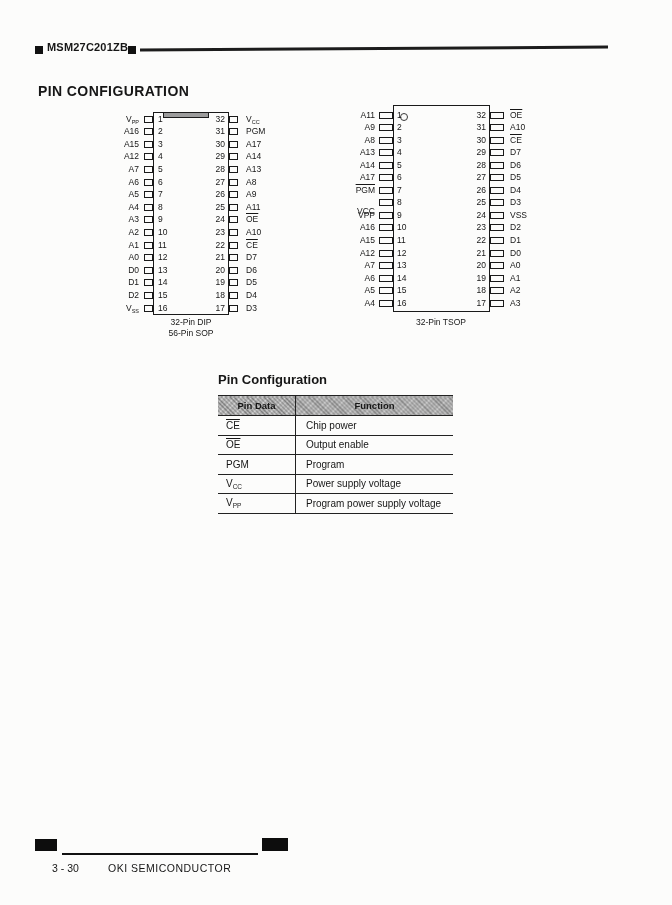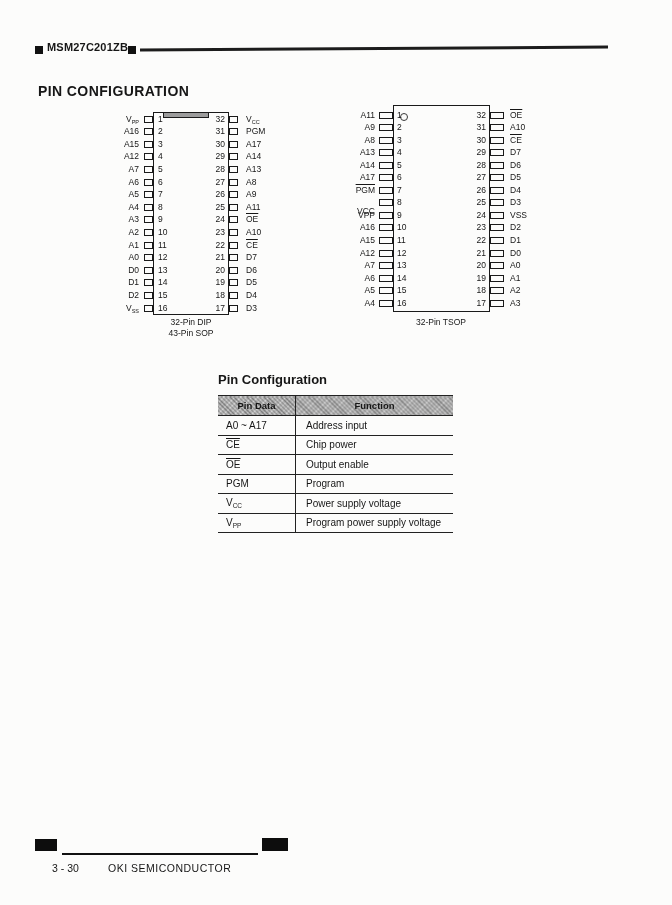--- a/index.html
+++ b/index.html
@@ -153,21 +153,21 @@
       <div class="pin-num right-align" style="left: 205px; top: 277.3px; width: 20px;">19</div>
       <div class="pin-pad" style="left: 229px; top: 279.3px; width: 9px; height: 7px;"></div>
       <div class="pin-lbl" style="left: 246px; top: 277.3px; width: 70px;">D5</div>
       <div class="pin-num right-align" style="left: 205px; top: 289.9px; width: 20px;">18</div>
       <div class="pin-pad" style="left: 229px; top: 291.9px; width: 9px; height: 7px;"></div>
       <div class="pin-lbl" style="left: 246px; top: 289.9px; width: 70px;">D4</div>
       <div class="pin-num right-align" style="left: 205px; top: 302.5px; width: 20px;">17</div>
       <div class="pin-pad" style="left: 229px; top: 304.5px; width: 9px; height: 7px;"></div>
       <div class="pin-lbl" style="left: 246px; top: 302.5px; width: 70px;">D3</div>
       <div class="chip-caption" style="left: 131px; top: 317px; width: 120px;">32-Pin DIP</div>
-      <div class="chip-caption" style="left: 131px; top: 328px; width: 120px;">43-Pin SOP</div>
+      <div class="chip-caption" style="left: 131px; top: 328px; width: 120px;">56-Pin SOP</div>
     </div>
   <div>
       <div class="chip-body" style="left: 393px; top: 105px; width: 97px; height: 207px;"></div>
       <div class="pin1-dot" style="left: 400px; top: 113px; width: 8px; height: 8px;"></div>
       <div class="pin-lbl right-align" style="left: 305px; top: 109.5px; width: 70px;">A11</div>
       <div class="pin-pad" style="left: 379px; top: 111.5px; width: 14px; height: 7px;"></div>
       <div class="pin-num" style="left: 397px; top: 109.5px; width: 20px;">1</div>
       <div class="pin-lbl right-align" style="left: 305px; top: 122.05px; width: 70px;">A9</div>
       <div class="pin-pad" style="left: 379px; top: 124.05px; width: 14px; height: 7px;"></div>
       <div class="pin-num" style="left: 397px; top: 122.05px; width: 20px;">2</div>
@@ -267,24 +267,20 @@
   <div class="tbl-title">Pin Configuration</div>
   <table class="pin-table">
     <thead>
       <tr>
         <th class="pin">Pin Data</th>
         <th class="fn">Function</th>
       </tr>
     </thead>
     <tbody>
         <tr>
-          <td class="pin">A0 ~ A17</td>
-          <td class="fn">Address input</td>
-        </tr>
-        <tr>
           <td class="pin"><span class="ov">CE</span></td>
           <td class="fn">Chip power</td>
         </tr>
         <tr>
           <td class="pin"><span class="ov">OE</span></td>
           <td class="fn">Output enable</td>
         </tr>
         <tr>
           <td class="pin">PGM</td>
           <td class="fn">Program</td>

